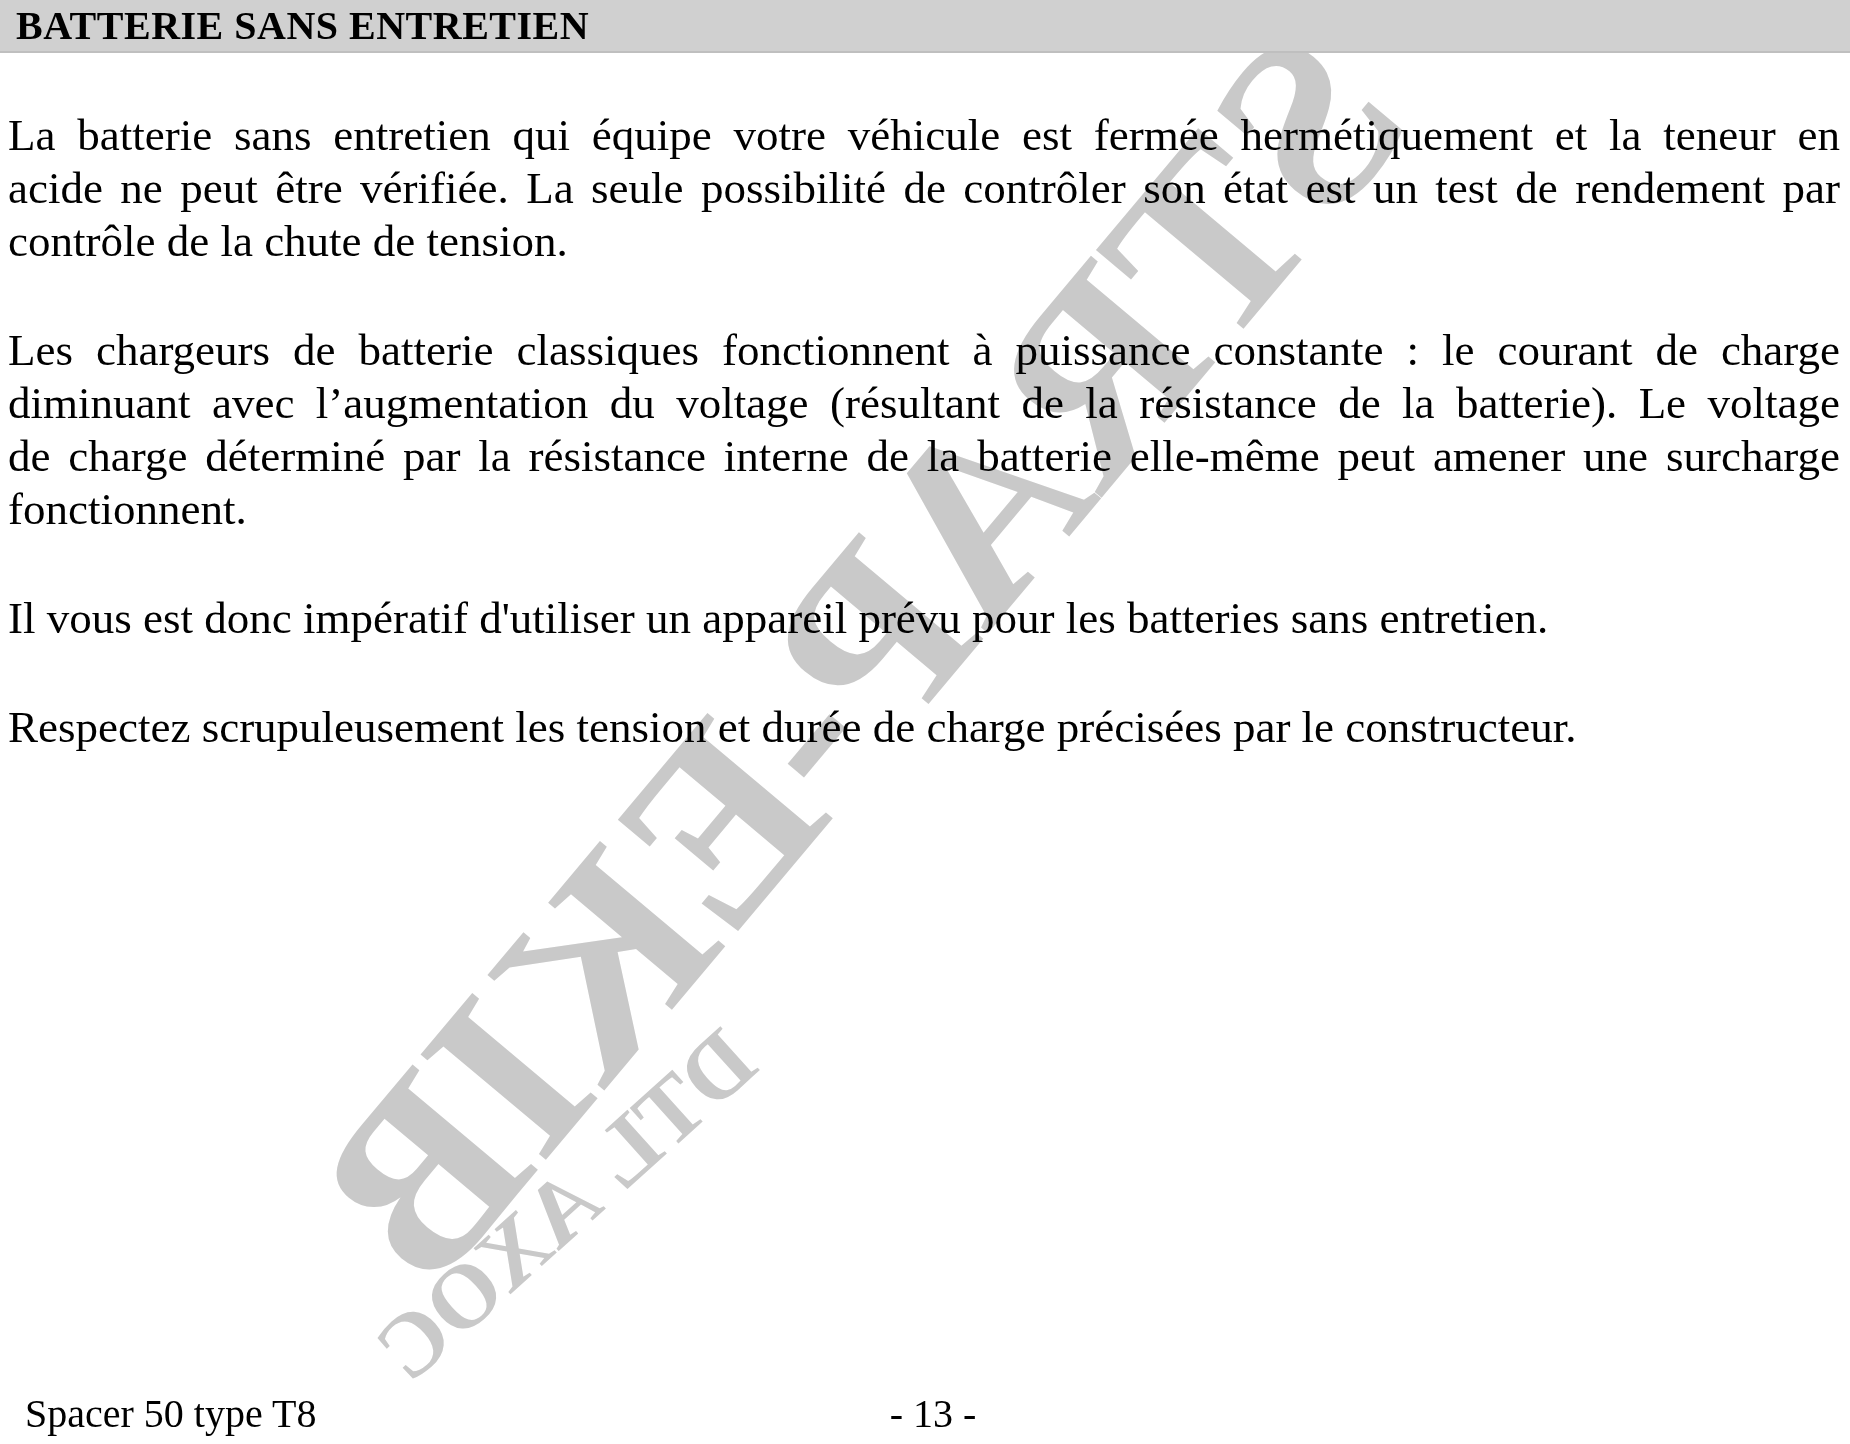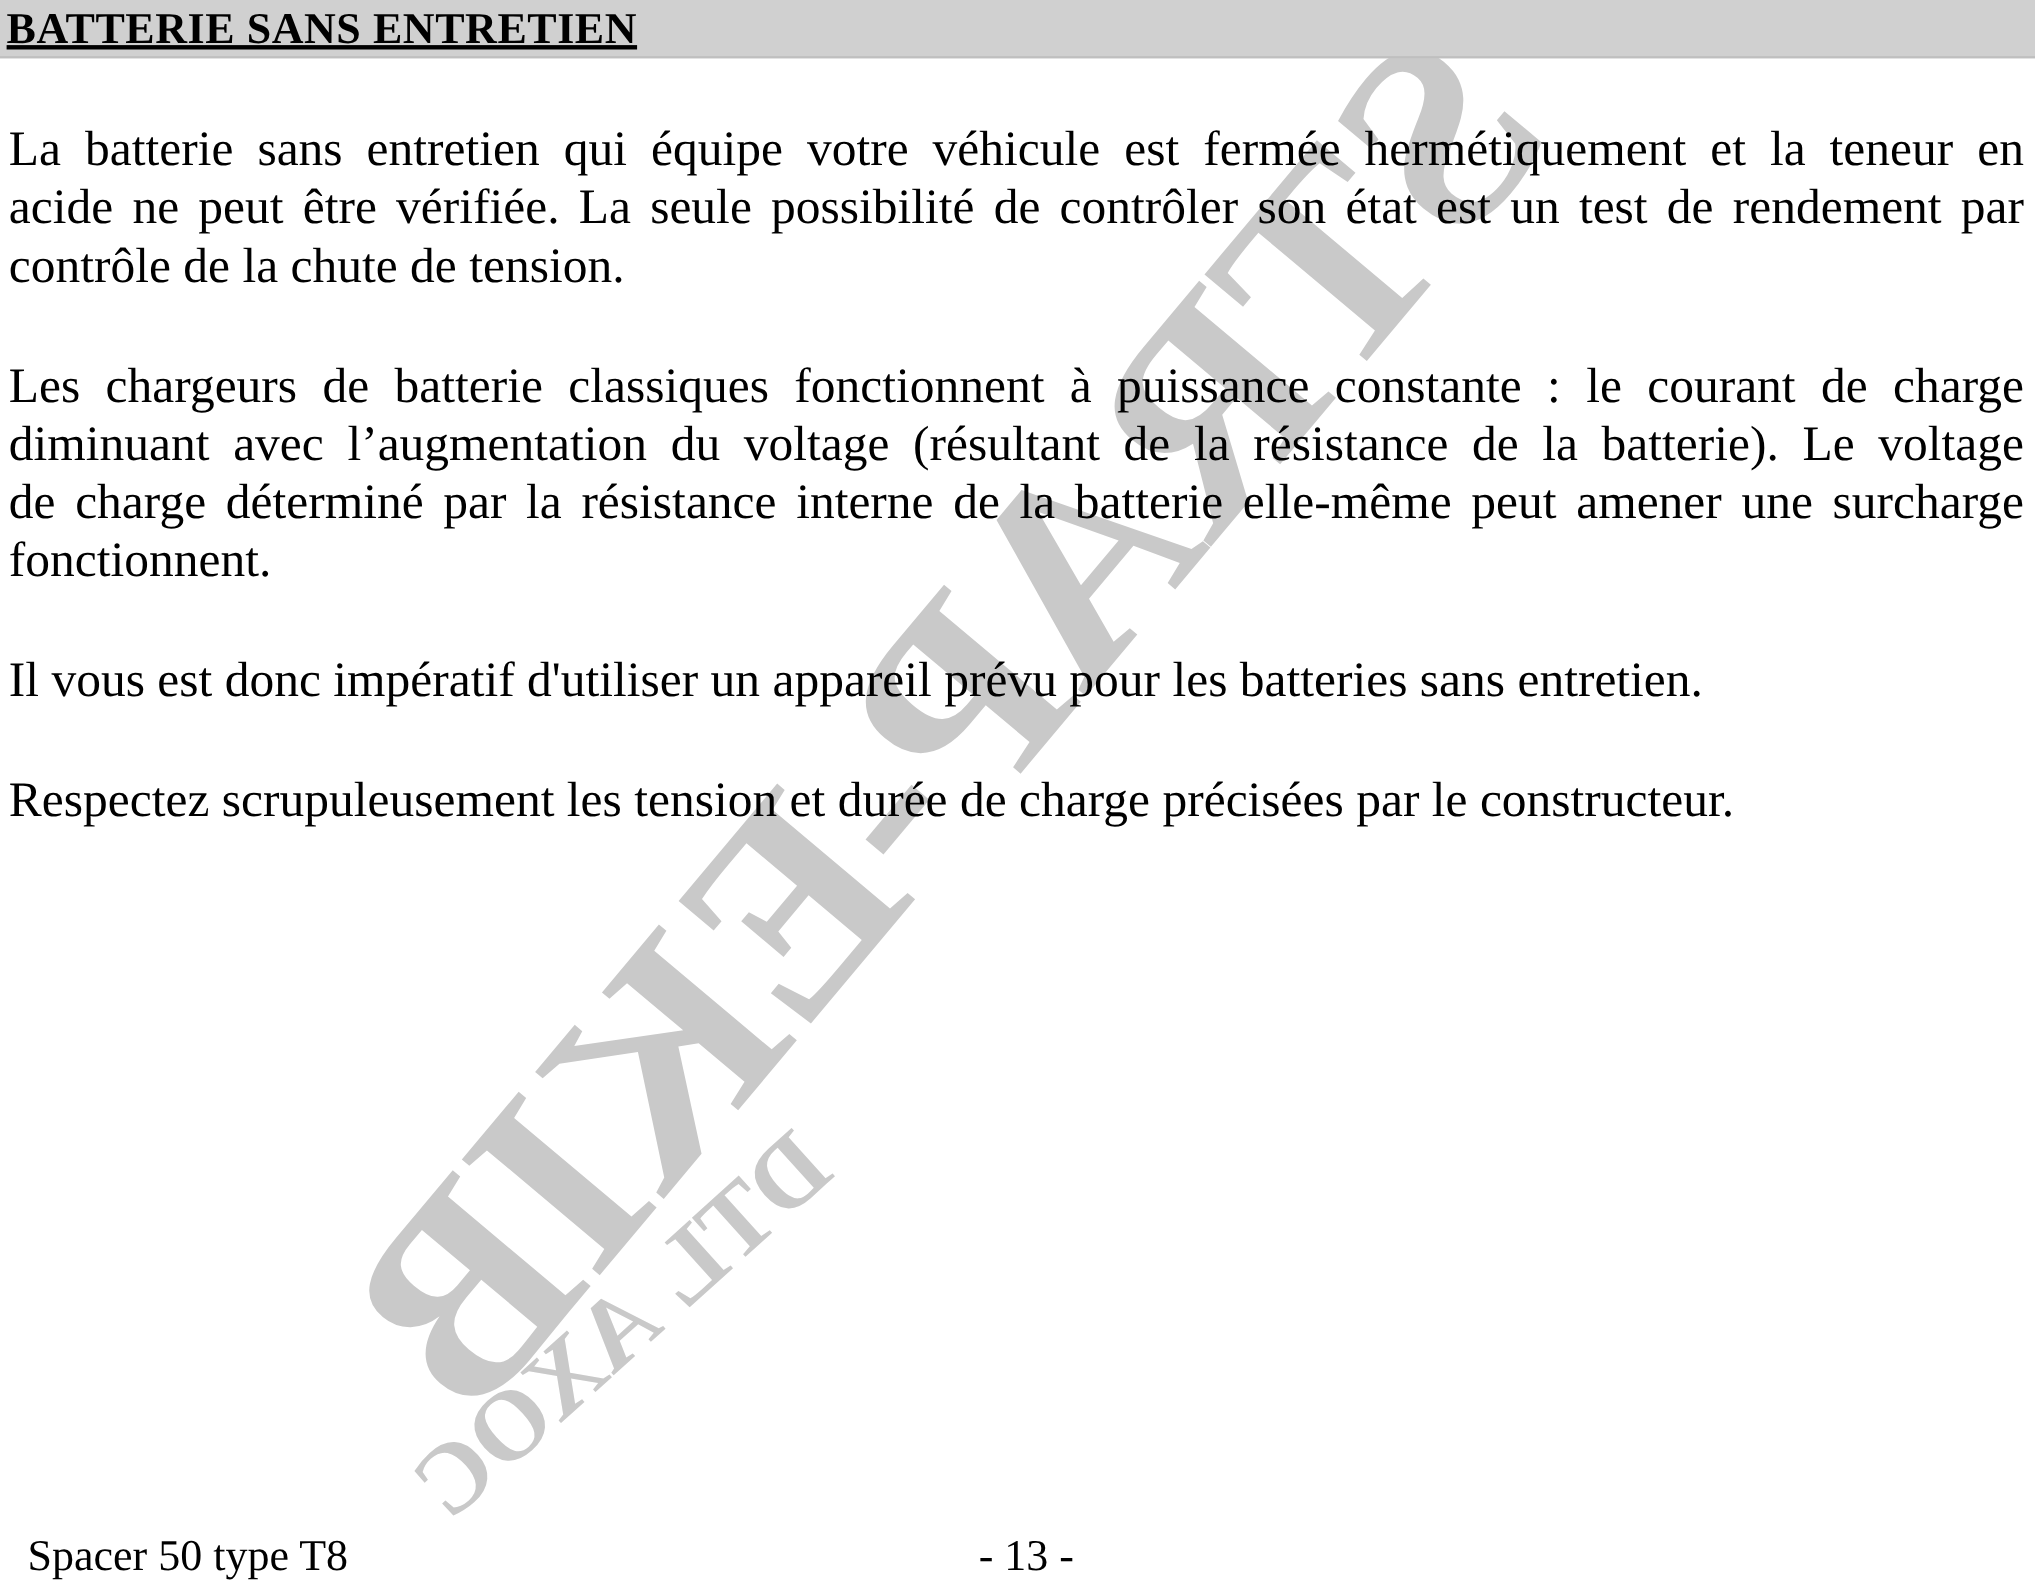--- a/index.html
+++ b/index.html
@@ -38,23 +38,22 @@
     width:100%;
     height:53px;
     background:#d0d0d0;
     border-bottom:2px solid #bfbfbf;
     box-sizing:border-box;
   }
   .header-bar .title{
     font-size:40px;
     font-weight:bold;
     line-height:51px;
-    padding-left:6px;
+    padding-left:16px;
     letter-spacing:0.5px;
-    text-decoration:underline;
   }
   
   .content{
     position:relative;
     z-index:1;
     margin-top:56px;
     padding-left:8px;
     padding-right:10px;
     font-size:45px;
     line-height:53px;

